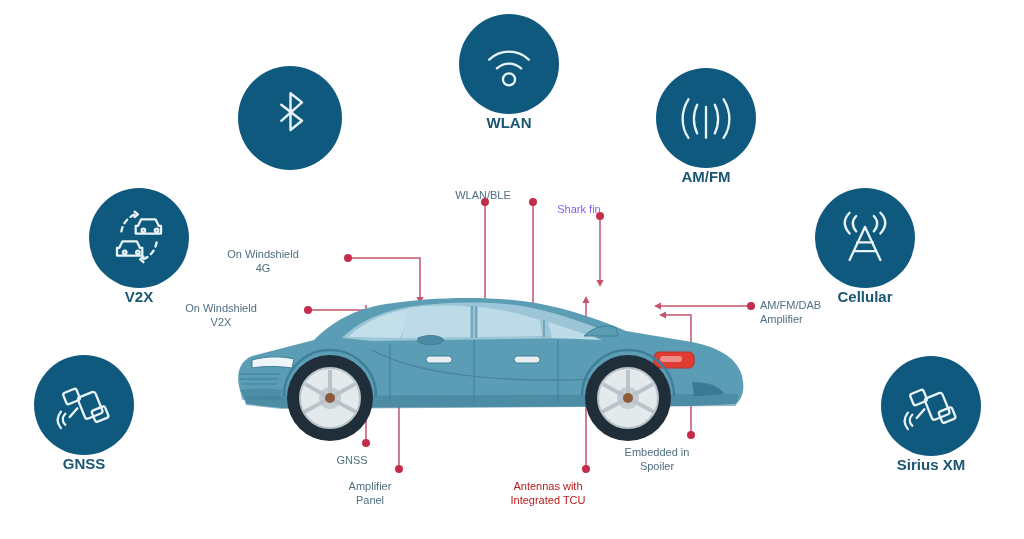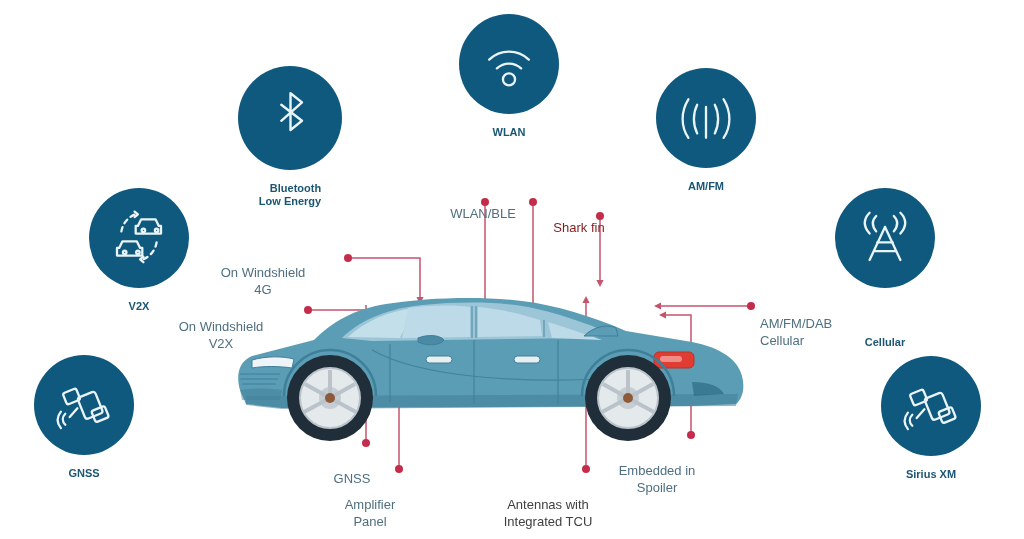--- a/index.html
+++ b/index.html
@@ -13,38 +13,37 @@
   #stage{position:absolute;left:0;top:0;width:1024px;height:539px;}
 
   
   .badge{position:absolute;display:flex;flex-direction:column;align-items:center;}
   .badge .disc{
     border-radius:50%;
     background:#10597e;
     display:flex;align-items:center;justify-content:center;
   }
   .badge .cap{
-    margin-top:12px;
+    margin-top:0;
     font-weight:bold;
     color:#1a5673;
-    text-align:right;
+    text-align:left;
     line-height:1.18;
     white-space:pre-line;
-    font-size:11px;
+    font-size:15px;
   }
 
   
   .callout{
     position:absolute;
     color:#4f6f80;
-    font-size:13px;
+    font-size:11px;
     line-height:1.3;
     text-align:center;
     white-space:pre-line;
-    margin-top:18px;
   }
   .callout.right{text-align:left;}
 
   svg{display:block;overflow:visible;}
 </style>
 </head>
 <body>
 
 <div id="stage">
 
@@ -197,22 +196,20 @@
 
   <div id="badge-host">
       <div class="badge" style="left: 220px; top: 66px; width: 140px;">
         <div class="disc" style="width: 104px; height: 104px; background: rgb(16, 89, 126);">
           <svg width="69" height="69" viewBox="0 0 60 60">
             <g stroke="#e9f4f8" stroke-width="2.1" fill="none" stroke-linecap="round" stroke-linejoin="round">
       <path d="M22,18 L40,32 L30,40 L30,8 L40,16 L22,32"></path>
             </g>
           </svg>
         </div>
-        <div class="cap" style="color: rgb(26, 86, 115);">Bluetooth
-Low Energy</div>
       </div>
       <div class="badge" style="left: 439px; top: 14px; width: 140px;">
         <div class="disc" style="width: 100px; height: 100px; background: rgb(16, 89, 126);">
           <svg width="66" height="66" viewBox="0 0 60 60">
             <g stroke="#e9f4f8" stroke-width="2.1" fill="none" stroke-linecap="round" stroke-linejoin="round">
       <path d="M12,26 A26,26 0 0,1 48,26"></path>
       <path d="M19,34 A16,16 0 0,1 41,34"></path>
       <circle cx="30" cy="44" r="5.5"></circle>
             </g>
           </svg>
@@ -226,21 +223,21 @@
       <path d="M30,20 L30,48"></path>
       <path d="M22,18 C18,26 18,36 22,44"></path>
       <path d="M38,18 C42,26 42,36 38,44"></path>
       <path d="M14,13 C7,24 7,38 14,48"></path>
       <path d="M46,13 C53,24 53,38 46,48"></path>
             </g>
           </svg>
         </div>
         <div class="cap" style="color: rgb(26, 86, 115);">AM/FM</div>
       </div>
-      <div class="badge" style="left: 815px; top: 188px; width: 140px; gap: 36px;">
+      <div class="badge" style="left: 795px; top: 188px; width: 140px;">
         <div class="disc" style="width: 100px; height: 100px; background: rgb(16, 89, 126);">
           <svg width="66" height="66" viewBox="0 0 60 60">
             <g stroke="#e9f4f8" stroke-width="2.1" fill="none" stroke-linecap="round" stroke-linejoin="round">
       <path d="M30,20 L16,50"></path>
               <path d="M30,20 L44,50"></path>
       <path d="M23,34 L37,34"></path>
               <path d="M20,42 L40,42"></path>
       <path d="M22,16 C18,11 18,6 22,2" transform="translate(0,8)"></path>
       <path d="M38,16 C42,11 42,6 38,2" transform="translate(0,8)"></path>
       <path d="M16,17 C10,10 10,4 16,-2" transform="translate(0,9)"></path>
@@ -300,25 +297,25 @@
         <div class="cap" style="color: rgb(26, 86, 115);">V2X</div>
       </div>
     </div>
 
   <div id="callout-host">
       <div class="callout " style="color: rgb(79, 111, 128); left: 213px; width: 100px; top: 247px;">On Windshield
 4G</div>
       <div class="callout " style="color: rgb(79, 111, 128); left: 171px; width: 100px; top: 301px;">On Windshield
 V2X</div>
       <div class="callout " style="color: rgb(79, 111, 128); left: 433px; width: 100px; top: 188px;">WLAN/BLE</div>
-      <div class="callout " style="color: #7f1d1d; left: 529px; width: 100px; top: 202px;">Shark fin</div>
+      <div class="callout " style="color: #8b5cf6; left: 529px; width: 100px; top: 202px;">Shark fin</div>
       <div class="callout right" style="color: rgb(79, 111, 128); left: 760px; top: 298px;">AM/FM/DAB
-Cellular</div>
+Amplifier</div>
       <div class="callout " style="color: rgb(79, 111, 128); left: 607px; width: 100px; top: 445px; text-align: center;">Embedded in
 Spoiler</div>
-      <div class="callout " style="color: #404040; left: 498px; width: 100px; top: 479px;">Antennas with
+      <div class="callout " style="color: #b91c1c; left: 498px; width: 100px; top: 479px;">Antennas with
 Integrated TCU</div>
       <div class="callout " style="color: rgb(79, 111, 128); left: 320px; width: 100px; top: 479px;">Amplifier
 Panel</div>
       <div class="callout " style="color: rgb(79, 111, 128); left: 302px; width: 100px; top: 453px;">GNSS</div>
     </div>
 
 </div>
 
 </body></html>

